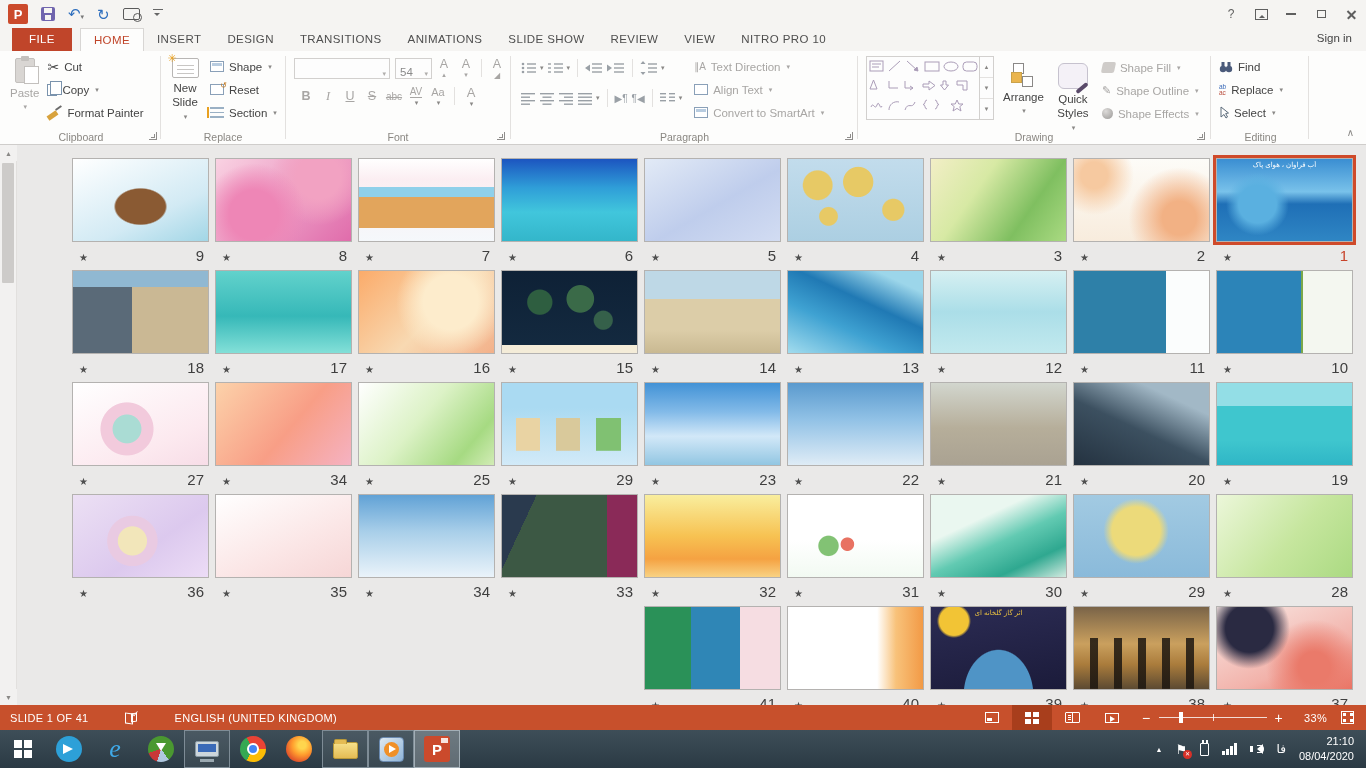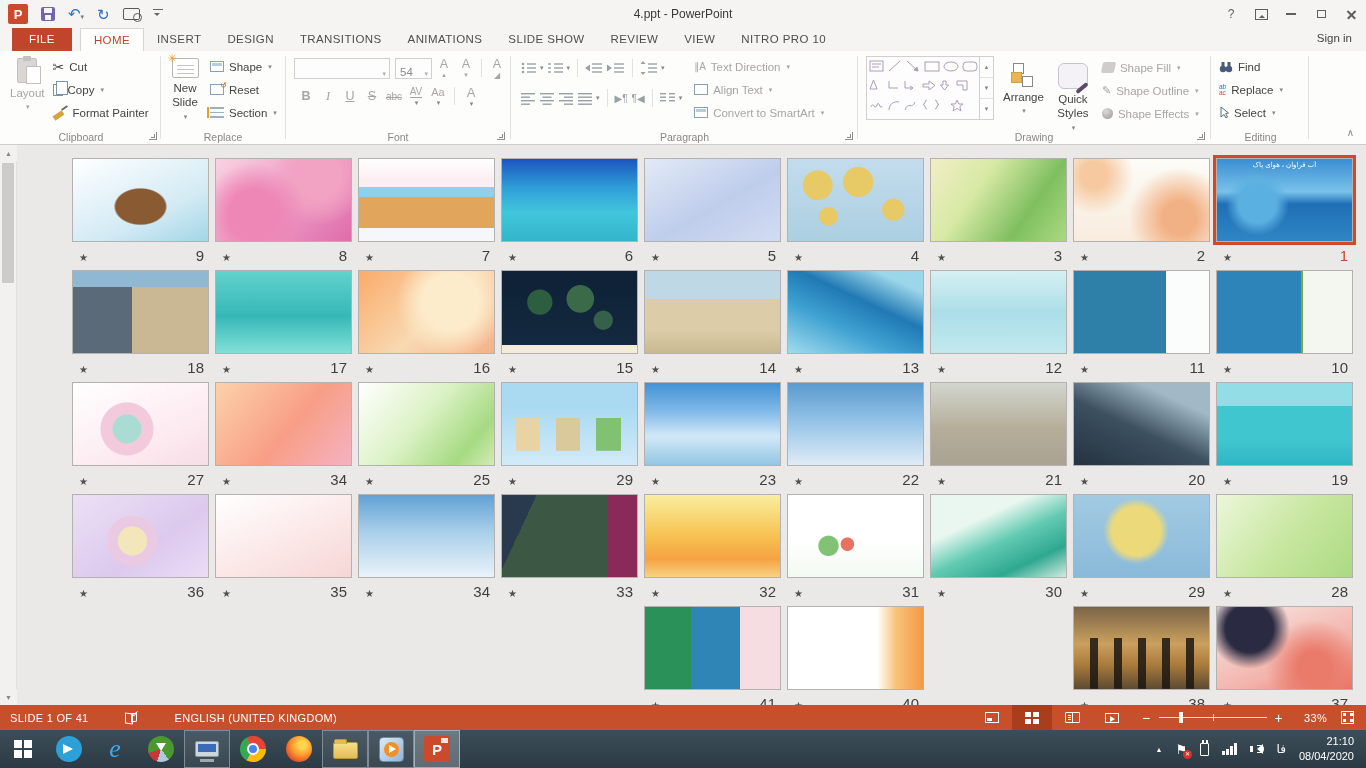--- a/index.html
+++ b/index.html
@@ -197,21 +197,20 @@
 
 <div class="titlebar">
   <div class="qat">
     <span class="ppt-logo">P</span>
     <span class="ic-save"></span>
     <span><span class="qat-glyph">↶</span><span class="qat-drop">▾</span></span>
     <span class="qat-glyph">↻</span>
     <span class="ic-present"></span>
     <span class="qat-more"></span>
   </div>
-  <div class="win-title">4.ppt - PowerPoint</div>
   <div class="win-ctrls">
     <span class="wbtn">?</span>
     <span class="wbtn">
         <i class="ic-ribbonopt"></i>
       </span>
     <span class="wbtn">
         <i class="ic-min"></i>
       </span>
     <span class="wbtn">
         <i class="ic-restore"></i>
@@ -235,21 +234,21 @@
     <div class="tab">NITRO PRO 10</div>
   </div>
 <span class="signin">Sign in</span>
 
 <div class="ribbon">
 
   <div class="group" style="left:2px;width:158px">
     <div style="display:flex;gap:8px;padding-left:8px">
       <div class="bigbtn disabled">
         <span class="ic-paste"></span>
-        <span>Layout</span>
+        <span>Paste</span>
         <span class="drop">▾</span>
       </div>
       <div class="gcol" style="padding-top:4px">
         <div class="smallbtn">
             <span class="ic-cut">✂</span>
             <span>Cut</span>
           </div>
         <div class="smallbtn">
             <span class="ic-copy"></span>
             <span>Copy</span>
@@ -866,20 +865,29 @@
           <span class="num">37</span>
         </div>
       </div>
       <div class="scell" style="grid-area: 5 / 8;">
         <div class="thumb" style="background: repeating-linear-gradient(90deg, rgba(0, 0, 0, 0) 0px, rgba(0, 0, 0, 0) 16px, rgba(28, 22, 16, 0.85) 16px, rgba(28, 22, 16, 0.85) 24px) 0px 100% / 100% 62% no-repeat, linear-gradient(rgb(122, 100, 72) 0%, rgb(202, 160, 94) 45%, rgb(170, 124, 60) 70%, rgb(92, 74, 50) 100%);"></div>
         <div class="meta">
           <span class="star">★</span>
           <span class="num">38</span>
         </div>
       </div>
+      <div class="scell" style="grid-area: 5 / 7;">
+        <div class="thumb" style="background: radial-gradient(circle at 17% 17%, rgb(242, 196, 53) 0px, rgb(242, 196, 53) 11%, rgba(242, 196, 53, 0) 13%), radial-gradient(at 50% 108%, rgb(79, 148, 198) 0px, rgb(79, 148, 198) 36%, rgba(79, 148, 198, 0) 37%), linear-gradient(170deg, rgb(44, 44, 84), rgb(27, 27, 58));">
+          <span class="sl-title" style="color: rgb(232, 192, 64);">اثر گاز گلخانه ای</span>
+        </div>
+        <div class="meta">
+          <span class="star">★</span>
+          <span class="num">39</span>
+        </div>
+      </div>
       <div class="scell" style="grid-area: 5 / 6;">
         <div class="thumb" style="background: linear-gradient(90deg, rgb(255, 255, 255) 0px, rgb(255, 255, 255) 66%, rgb(248, 194, 122) 80%, rgb(242, 154, 70) 100%);"></div>
         <div class="meta">
           <span class="star">★</span>
           <span class="num">40</span>
         </div>
       </div>
       <div class="scell" style="grid-area: 5 / 5;">
         <div class="thumb" style="background: linear-gradient(90deg, rgb(42, 145, 88) 0px, rgb(42, 145, 88) 34%, rgb(47, 134, 182) 34%, rgb(47, 134, 182) 70%, rgb(246, 221, 226) 70%, rgb(246, 221, 226) 100%);"></div>
         <div class="meta">

